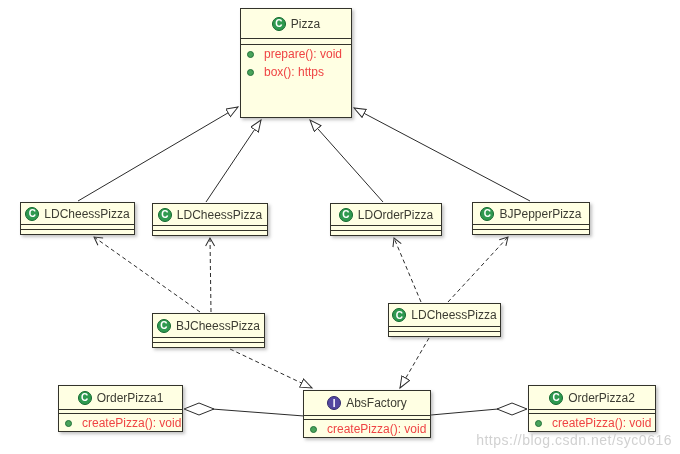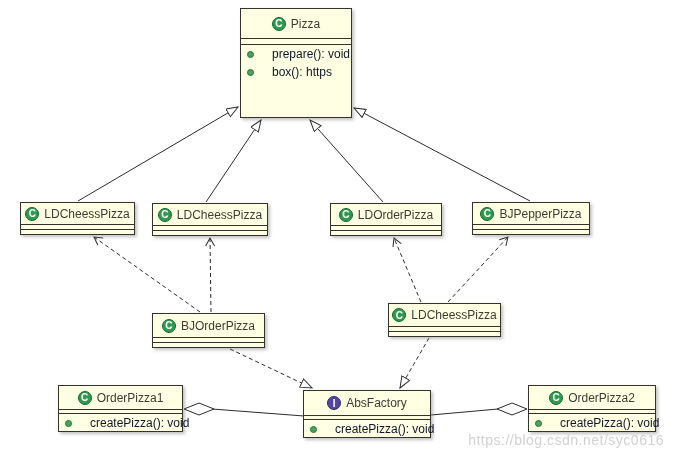--- a/index.html
+++ b/index.html
@@ -7,30 +7,30 @@
               font-family:"Liberation Sans", sans-serif; }
   #canvas { position:relative; width:680px; height:454px; background:#fff; }
   #wires { position:absolute; left:0; top:0; width:680px; height:454px; }
 
   .uml-box { position:absolute; background:#ffffe3; border:1px solid #33332b;
              box-shadow:2px 2px 3px rgba(120,120,120,0.45); }
   .uml-title { display:flex; align-items:center; justify-content:center; gap:5px;
                font-size:12px; color:#3c3c33; white-space:nowrap; }
   .sep { border-top:1px solid #33332b; }
   .empty-comp { background:#ffffe3; }
-  .method-row { display:flex; align-items:center; gap:18px; padding:0 0 0 6px;
-                font-size:12px; color:#0f172a; height:18px; white-space:nowrap; }
+  .method-row { display:flex; align-items:center; gap:10px; padding:0 0 0 6px;
+                font-size:12px; color:#ef4444; height:18px; white-space:nowrap; }
   .badge { width:14px; height:14px; border-radius:50%; display:flex; align-items:center;
            justify-content:center; font-size:10px; font-weight:bold; color:#fff; flex:0 0 auto; }
   .badge-class { background:#2f9a50; border:1px solid #14682f; }
   .badge-iface { background:#5347a0; border:1px solid #322a6b; }
   .dot { width:7px; height:7px; border-radius:50%; background:#49a35a;
          border:1px solid #23713a; flex:0 0 auto; }
 
-  .watermark { position:absolute; right:16px; bottom:6px; font-size:14px;
+  .watermark { position:absolute; right:8px; bottom:6px; font-size:14px;
                color:#c9c9c9; opacity:0.85; letter-spacing:0.5px; }
 </style>
 </head>
 <body>
 
 <div id="canvas">
 
   <svg id="wires" viewBox="0 0 680 454" xmlns="http://www.w3.org/2000/svg">
     <defs>
       <marker id="tri" markerWidth="16" markerHeight="14" refX="12" refY="5" orient="auto" markerUnits="userSpaceOnUse">
@@ -118,21 +118,21 @@
     </div>
     <div class="sep"></div>
     <div class="empty-comp" style="height:4px;"></div>
     <div class="sep"></div>
     <div class="empty-comp" style="height:4px;"></div>
   </div>
 
   <div class="uml-box" style="left:152px; top:313px; width:113px; height:35px;">
     <div class="uml-title" style="height:23px;">
       <span class="badge badge-class">C</span>
-      <span>BJOrderPizza</span>
+      <span>BJCheessPizza</span>
     </div>
     <div class="sep"></div>
     <div class="empty-comp" style="height:4px;"></div>
     <div class="sep"></div>
     <div class="empty-comp" style="height:4px;"></div>
   </div>
 
   <div class="uml-box" style="left:388px; top:303px; width:113px; height:34px;">
     <div class="uml-title" style="height:22px;">
       <span class="badge badge-class">C</span>

